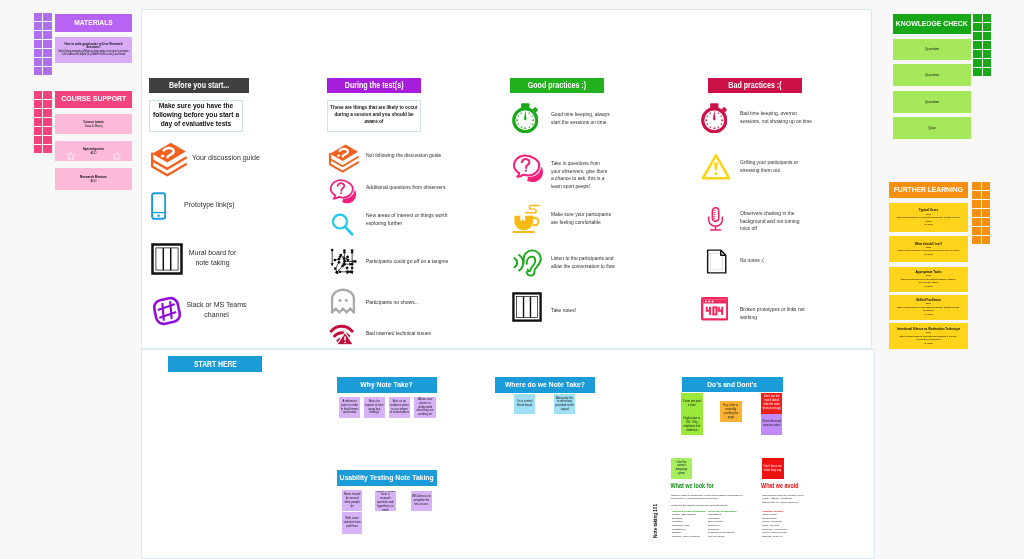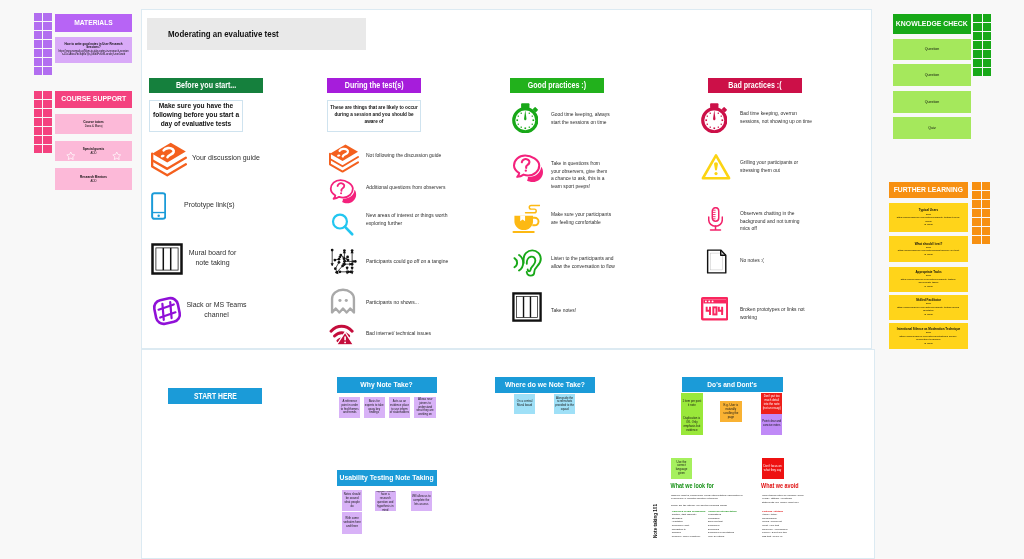--- a/index.html
+++ b/index.html
@@ -192,24 +192,21 @@
       <div class="b" style="font-size:2.5px;line-height:1.4;word-break:break-word;width:68px">https://www.nngroup.com/articles/usability-testing-skilled-facilitator/</div>
       <div class="b" style="font-size:2.5px;line-height:1.4">(5 mins)</div>
     </div>
 <div class="railcard" style="left:889px;top:323px;width:79px;height:26px;background:#ffd41a;padding:0 1px">
       <div class="t" style="font-size:3.0px;line-height:1.35">Intentional Silence as Moderation Technique</div>
       <div class="b" style="font-size:2.5px;line-height:1.4">Blog</div>
       <div class="b" style="font-size:2.5px;line-height:1.4;word-break:break-word;width:68px">https://www.nngroup.com/articles/intentional-silence-moderation-technique/</div>
       <div class="b" style="font-size:2.5px;line-height:1.4">(5 mins)</div>
     </div>
 <div class="panel" style="left:141px;top:9px;width:731px;height:340px"></div>
-<div class="titlebox" style="left:147px;top:18px;width:219px;height:32px">
-      <span class="cond">Moderating an evaluative test</span>
-    </div>
-<div class="colhead" style="left:149px;top:78px;width:114px;height:15px;background:#15803d">
+<div class="colhead" style="left:149px;top:78px;width:100px;height:15px;background:#404040">
       <span class="cond">Before you start...</span>
     </div>
 <div class="coldesc" style="left:149px;top:99.5px;width:94px;height:32px;font-size:6.6px;line-height:1.33;padding:0 1px">
       <span>Make sure you have the following before you start a day of evaluative tests</span>
     </div>
 <div class="a" style="left:151px;top:141px"><svg width="36" height="36" viewBox="0 0 62 62">
 <g fill="none" stroke="#f4601e" stroke-width="4.0" stroke-linejoin="round" stroke-linecap="round">
   <path d="M2 33 L2 44 L28 59 L60 40"></path>
   <path d="M2 22 L2 33 L28 48 L60 29"></path>
 </g>
@@ -500,21 +497,21 @@
 <g fill="none" stroke="#f9265e" stroke-width="5" stroke-linecap="butt">
   <path d="M14.5 25 v10 h11"></path>
           <path d="M23 25 v21"></path>
   <rect x="31.5" y="26.5" width="8" height="18"></rect>
   <path d="M45.5 25 v10 h11"></path>
           <path d="M54 25 v21"></path>
 </g>
       </svg></div>
 <div class="a" style="left:740px;top:306px;width:72px;color:#2e2e2e;font-size:4.9px;line-height:1.55;text-align:left"><span>Broken prototypes or links not working</span></div>
 <div class="panel" style="left:141px;top:349px;width:734px;height:210px"></div>
-<div class="bhead" style="left:168px;top:388px;width:94px;height:16px;font-size:8.7px">
+<div class="bhead" style="left:168px;top:356px;width:94px;height:16px;font-size:8.7px">
       <span class="cond" style="transform:scaleX(.78)">START HERE</span>
     </div>
 <div class="bhead" style="left:336.5px;top:376.5px;width:100px;height:16px;font-size:6.8px">
       <span>Why Note Take?</span>
     </div>
 <div class="note" style="left:339px;top:397px;width:21.4px;height:21px;background:#d8b2f7">
       <span>A reference point in order to find themes and trends</span>
     </div>
 <div class="note" style="left:363.5px;top:397px;width:21.4px;height:21px;background:#d8b2f7">
       <span>Basis for experts to take away key findings</span>

